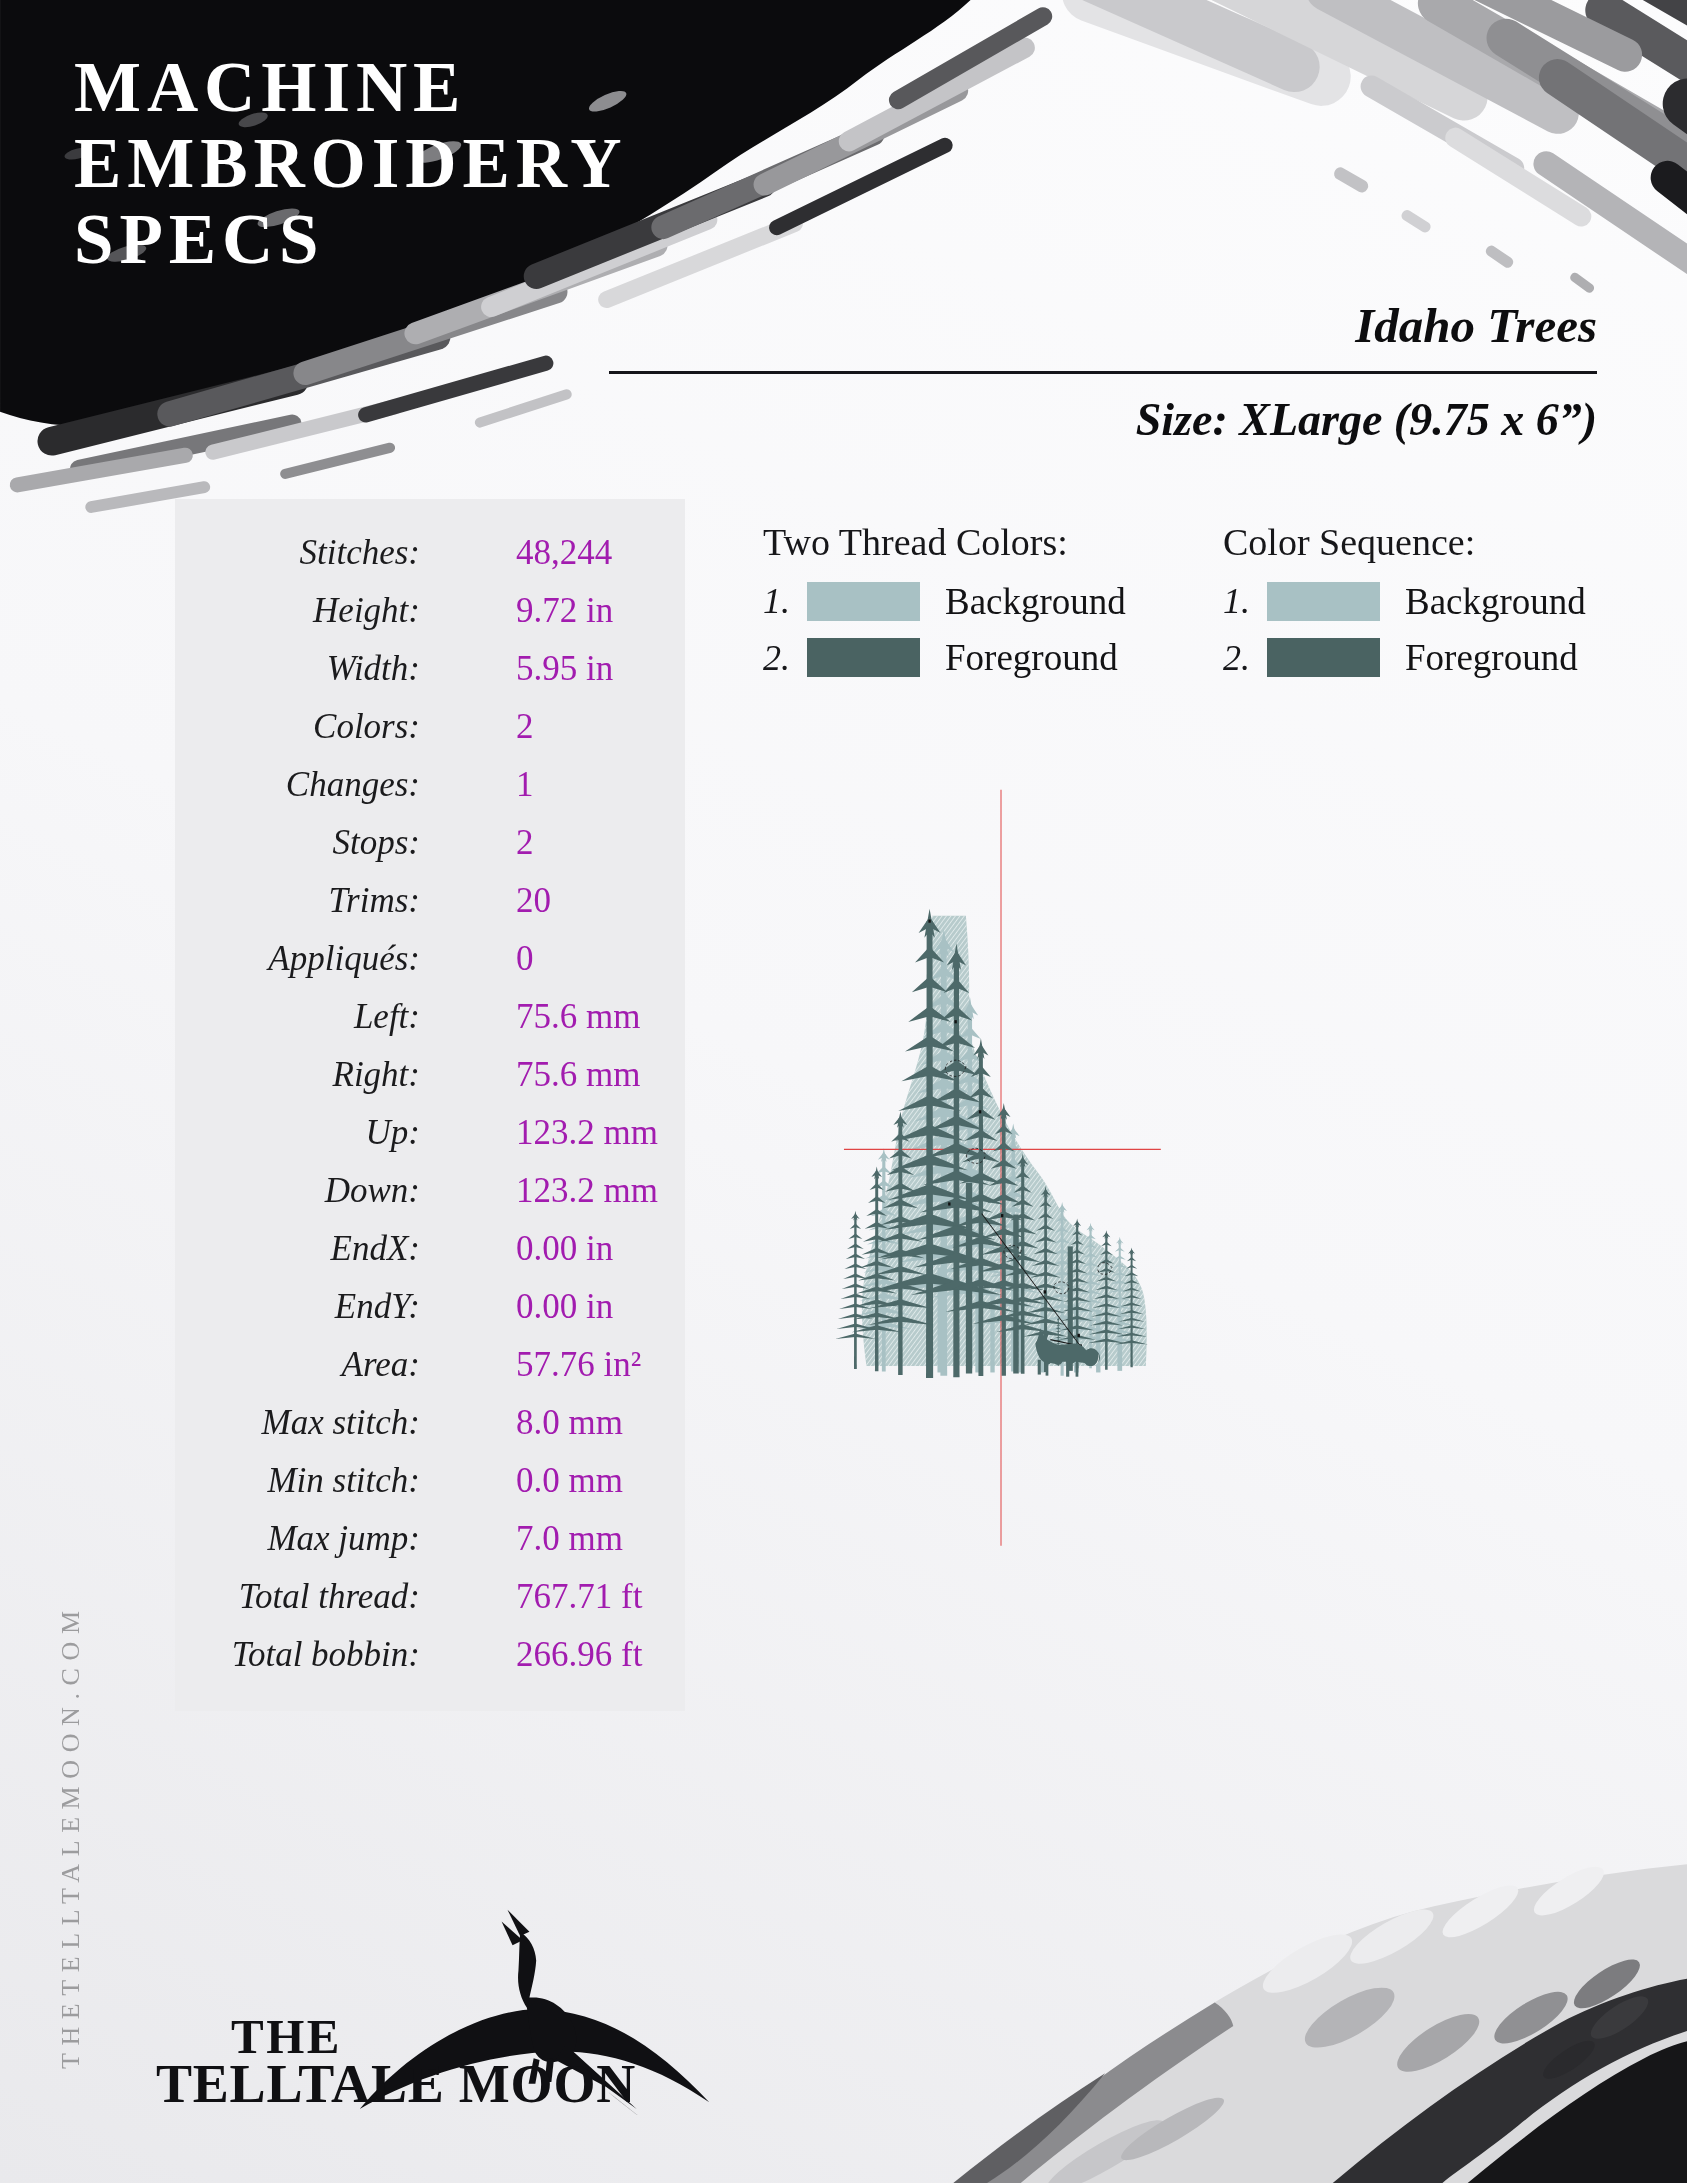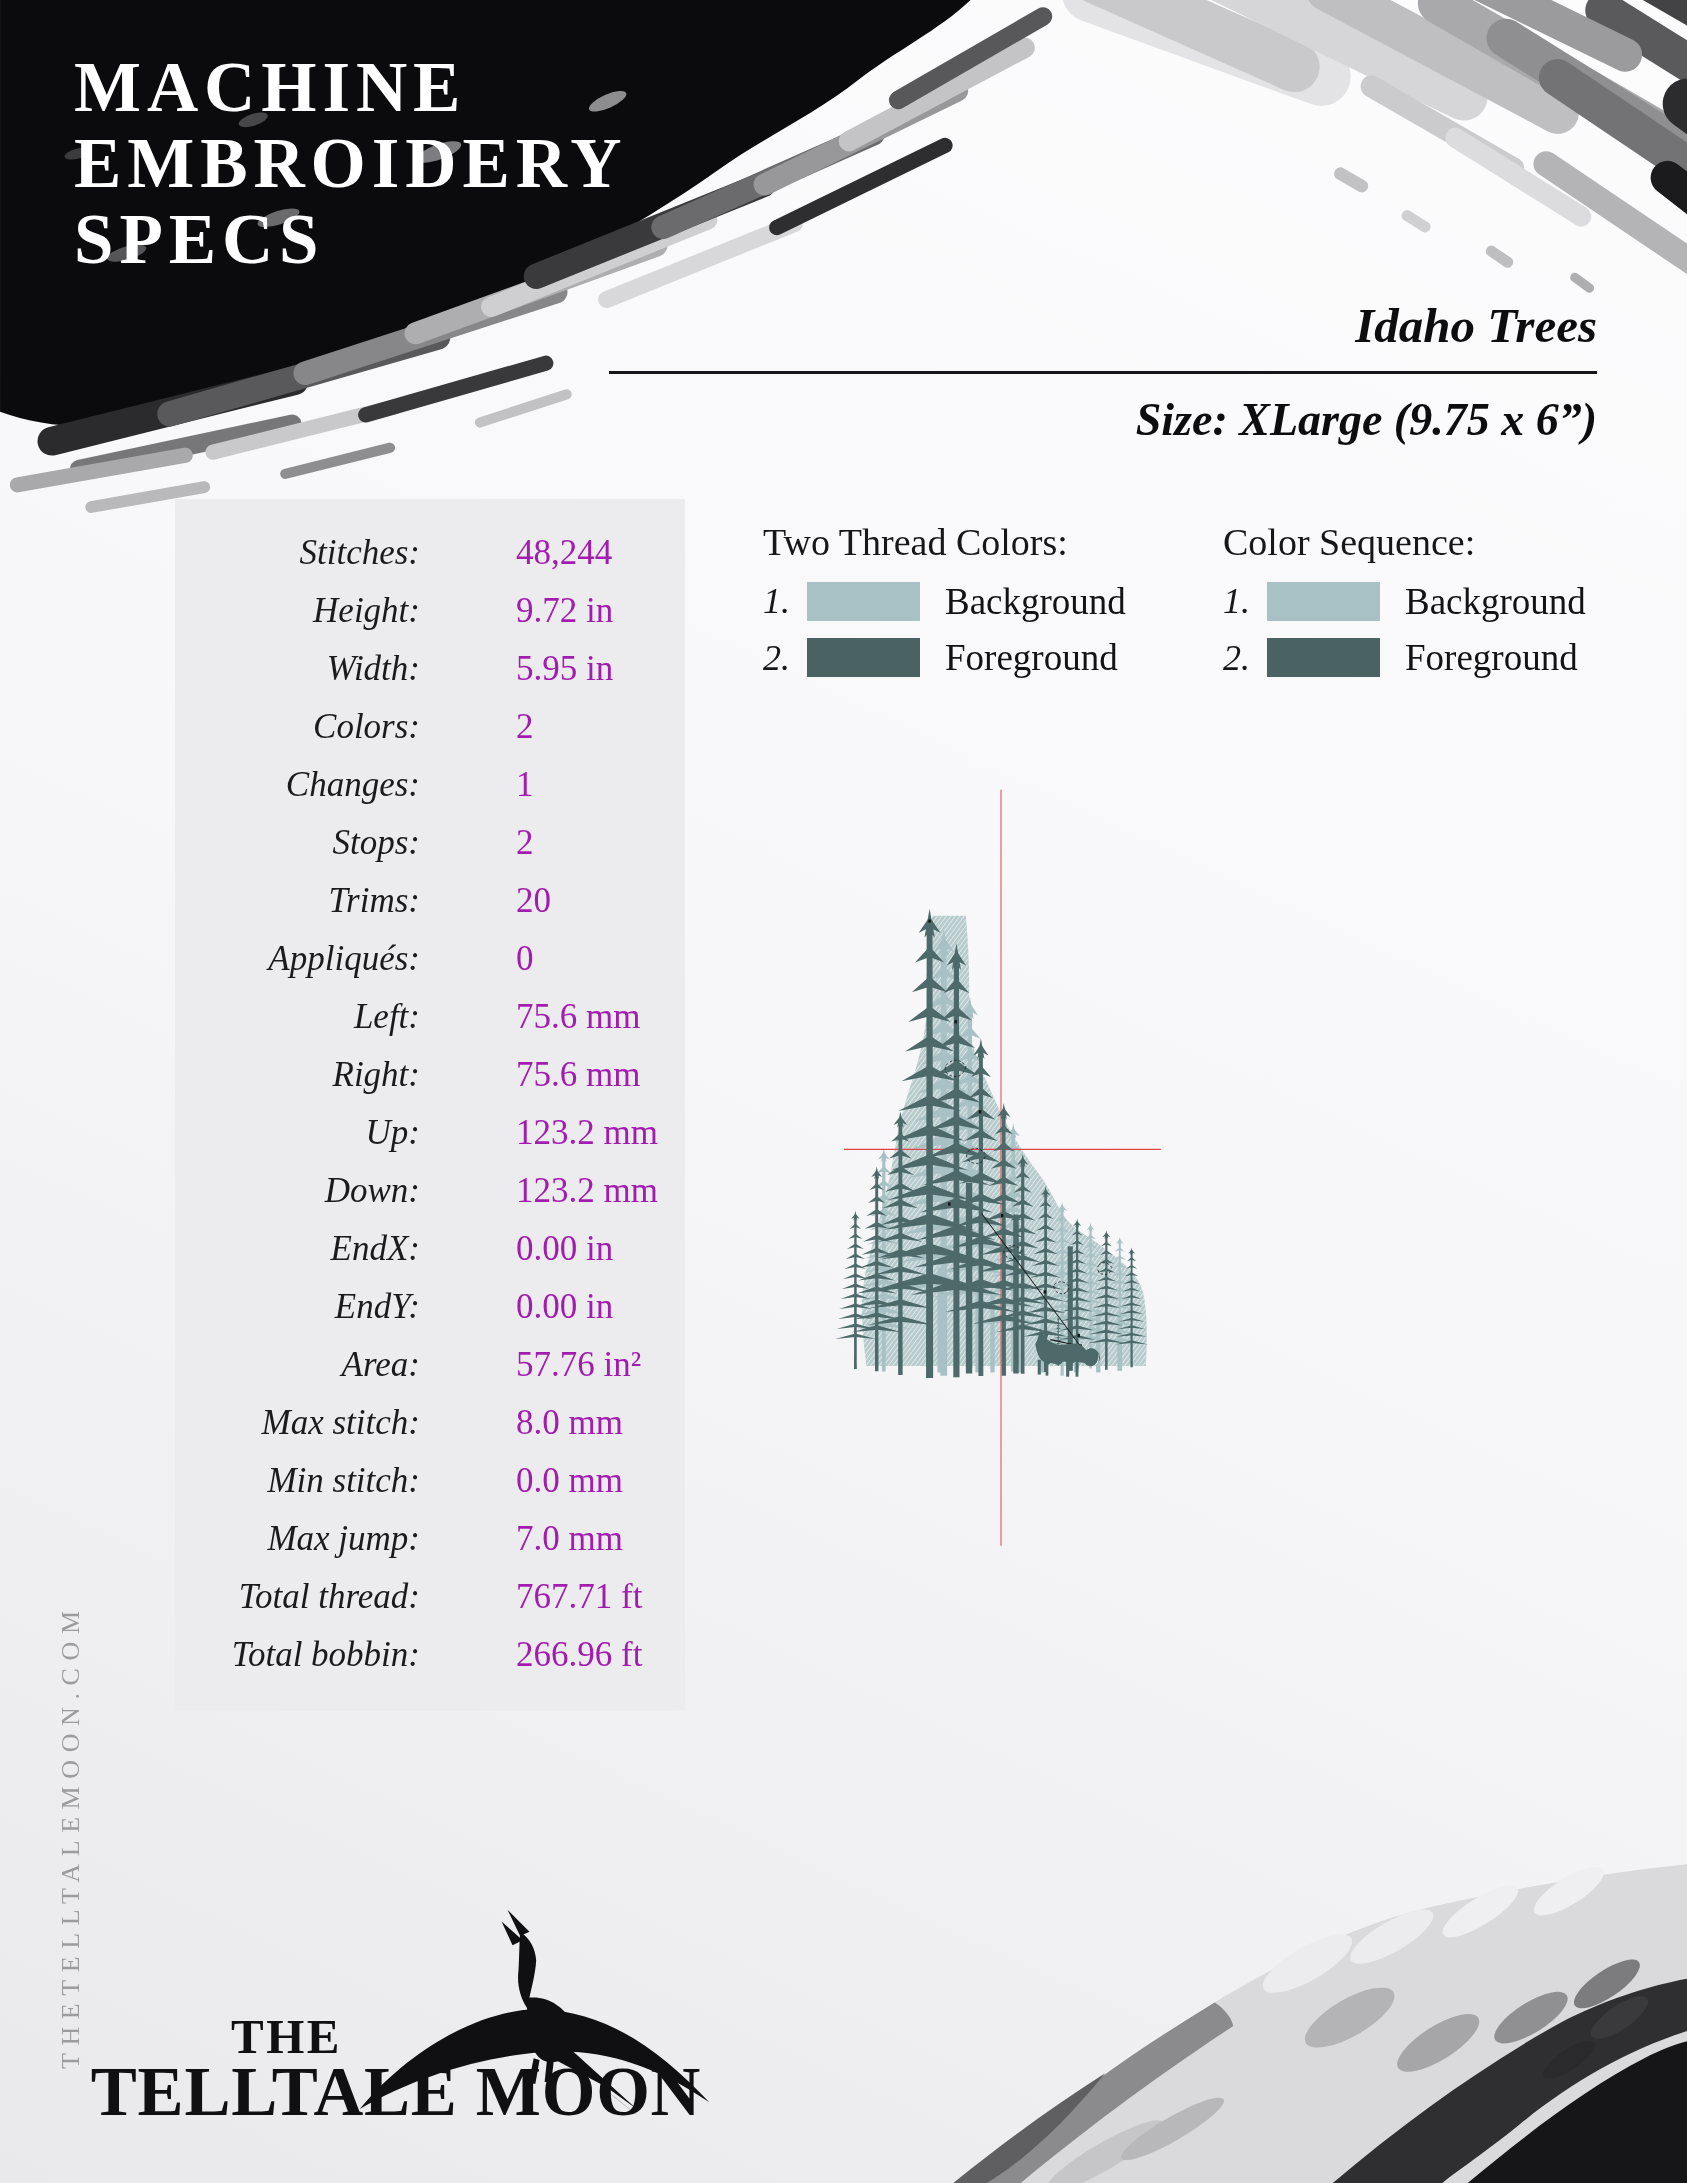--- a/index.html
+++ b/index.html
@@ -36,21 +36,21 @@
 
   
   .site-vert{position:absolute;left:56px;top:2069px;width:759px;
              transform:rotate(-90deg);transform-origin:0 0;
              font-size:26px;letter-spacing:7.6px;color:#9c9c9e;white-space:nowrap;}
 
   
   .logo-the{position:absolute;left:202px;top:2008px;width:169px;text-align:center;
             font-size:49px;font-weight:700;letter-spacing:2.5px;color:#101013;}
   .logo-main{position:absolute;left:63px;top:2053px;width:666px;text-align:center;
-             font-size:69px;font-weight:700;letter-spacing:0.8px;color:#101013;white-space:nowrap;}
+             font-size:54px;font-weight:700;letter-spacing:0.8px;color:#101013;white-space:nowrap;}
 </style>
 </head>
 <body>
 
 <div id="page">
 
   <svg class="abs" style="left:0;top:0" width="1055" height="557" viewBox="0 0 1250 660">
     <path fill="#0b0b0d" d="M0,0 H1150 C1112,36 1062,60 1018,94 C962,138 906,162 850,202
       C786,248 722,282 654,324 C574,372 490,410 402,442 C316,472 220,496 130,504
       C84,508 38,502 0,488 Z"></path>

